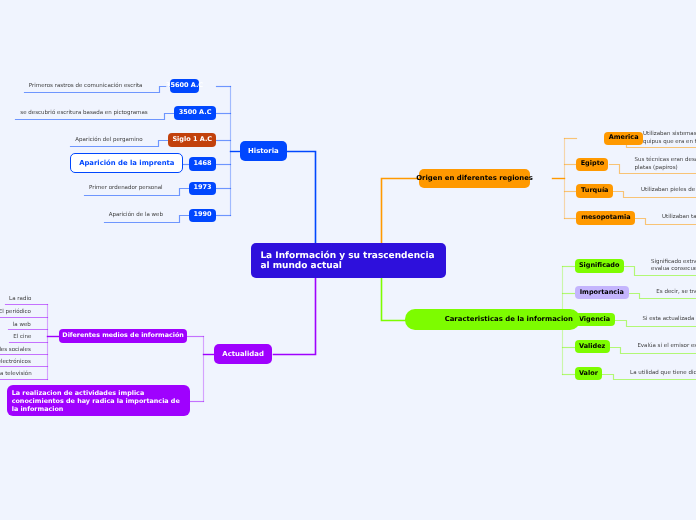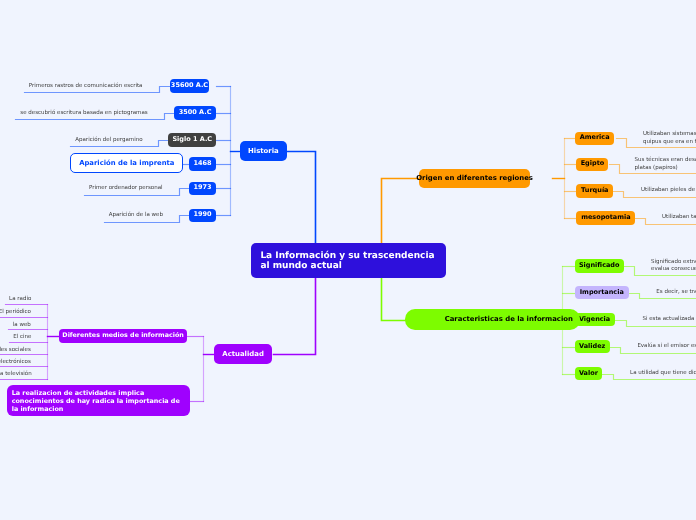--- a/index.html
+++ b/index.html
@@ -75,27 +75,27 @@
       <path d="M9.5 342.5 L47.5 342.5" stroke="#9f01fe" stroke-width="1.15" fill="none" stroke-linecap="square" opacity="0.54"></path>
       <path d="M-1.5 354.5 L47.5 354.5" stroke="#9f01fe" stroke-width="1.15" fill="none" stroke-linecap="square" opacity="0.54"></path>
       <path d="M-1.5 366.5 L47.5 366.5" stroke="#9f01fe" stroke-width="1.15" fill="none" stroke-linecap="square" opacity="0.54"></path>
       <path d="M-1.5 379.5 L47.5 379.5" stroke="#9f01fe" stroke-width="1.15" fill="none" stroke-linecap="square" opacity="0.54"></path>
       <path d="M47.5 304.5 L47.5 379.5" stroke="#9f01fe" stroke-width="1.15" fill="none" stroke-linecap="square" opacity="0.33480000000000004"></path>
       <path d="M47.5 336.5 L59.5 336.5" stroke="#9f01fe" stroke-width="1.4" fill="none" stroke-linecap="square" opacity="1"></path>
     </svg>
 <div class="node wrap" style="left: 251.2px; top: 243.1px; width: 195.3px; height: 34.9px; background: rgb(46, 16, 220); color: rgb(255, 255, 255); font-size: 9px; border-radius: 5px; align-items: flex-start; justify-content: flex-end; text-align: left; padding: 9.3px 9px 0px 9.2px; line-height: 9.9px;">
       <span>La Información y su trascendencia al mundo actual</span>
     </div>
-    <div class="node" style="left: 170px; top: 79.4px; width: 39px; height: 13.6px; background: rgb(0, 71, 254); color: rgb(255, 255, 255); font-size: 6.5px; border-radius: 4px;">
+    <div class="node" style="left: 170px; top: 79.4px; width: 29px; height: 13.6px; background: rgb(0, 71, 254); color: rgb(255, 255, 255); font-size: 6.5px; border-radius: 4px;">
       <span>35600 A.C</span>
     </div>
     <div class="node" style="left: 174px; top: 106px; width: 42.3px; height: 13.6px; background: rgb(0, 71, 254); color: rgb(255, 255, 255); font-size: 6.5px; border-radius: 4px;">
       <span>3500 A.C</span>
     </div>
-    <div class="node" style="left: 168.3px; top: 133px; width: 48px; height: 13.6px; background: #404040; color: rgb(255, 255, 255); font-size: 6.5px; border-radius: 4px;">
+    <div class="node" style="left: 168.3px; top: 133px; width: 48px; height: 13.6px; background: #c2410c; color: rgb(255, 255, 255); font-size: 6.5px; border-radius: 4px;">
       <span>Siglo 1 A.C</span>
     </div>
     <div class="node" style="left: 188.9px; top: 157px; width: 27.4px; height: 13.6px; background: rgb(0, 71, 254); color: rgb(255, 255, 255); font-size: 6.5px; border-radius: 4px;">
       <span>1468</span>
     </div>
     <div class="node" style="left: 188.9px; top: 181.5px; width: 27.4px; height: 13.6px; background: rgb(0, 71, 254); color: rgb(255, 255, 255); font-size: 6.5px; border-radius: 4px;">
       <span>1973</span>
     </div>
     <div class="node" style="left: 188.9px; top: 208.5px; width: 27.4px; height: 13.6px; background: rgb(0, 71, 254); color: rgb(255, 255, 255); font-size: 6.5px; border-radius: 4px;">
       <span>1990</span>
@@ -104,21 +104,21 @@
       <span>Historia</span>
     </div>
     <div class="leaf r" style="right: 553.5px; top: 82.9px; font-size: 5.5px;">Primeros rastros de comunicación escrita</div>
     <div class="leaf r" style="right: 548.3px; top: 109.5px; font-size: 5.5px;">se descubrió escritura basada en pictogramas</div>
     <div class="leaf r" style="right: 553.4px; top: 136.5px; font-size: 5.5px;">Aparición del pergamino</div>
     <div class="leaf r" style="right: 533.4px; top: 185px; font-size: 5.5px;">Primer ordenador personal</div>
     <div class="leaf r" style="right: 533.1px; top: 212px; font-size: 5.5px;">Aparición de la web</div>
     <div class="node" style="left: 70.3px; top: 152.5px; width: 113px; height: 20.3px; background: rgb(255, 255, 255); color: rgb(0, 71, 254); font-size: 6.85px; border-radius: 5px; border: 1.2px solid rgb(0, 71, 254);">
       <span>Aparición de la imprenta</span>
     </div>
-    <div class="node" style="left: 575px; top: 131.6px; width: 39.3px; height: 13.6px; background: rgb(255, 153, 0); color: rgb(0, 0, 0); font-size: 6.5px; border-radius: 4px;">
+    <div class="node" style="left: 604px; top: 131.6px; width: 39.3px; height: 13.6px; background: rgb(255, 153, 0); color: rgb(0, 0, 0); font-size: 6.5px; border-radius: 4px;">
       <span>America</span>
     </div>
     <div class="node" style="left: 576.4px; top: 157.6px; width: 32.1px; height: 13.6px; background: rgb(255, 153, 0); color: rgb(0, 0, 0); font-size: 6.5px; border-radius: 4px;">
       <span>Egipto</span>
     </div>
     <div class="node" style="left: 576.4px; top: 184.2px; width: 36.8px; height: 13.6px; background: rgb(255, 153, 0); color: rgb(0, 0, 0); font-size: 6.5px; border-radius: 4px;">
       <span>Turquía</span>
     </div>
     <div class="node" style="left: 576.4px; top: 211.4px; width: 59px; height: 13.6px; background: rgb(255, 153, 0); color: rgb(0, 0, 0); font-size: 6.5px; border-radius: 4px;">
       <span>mesopotamia</span>

